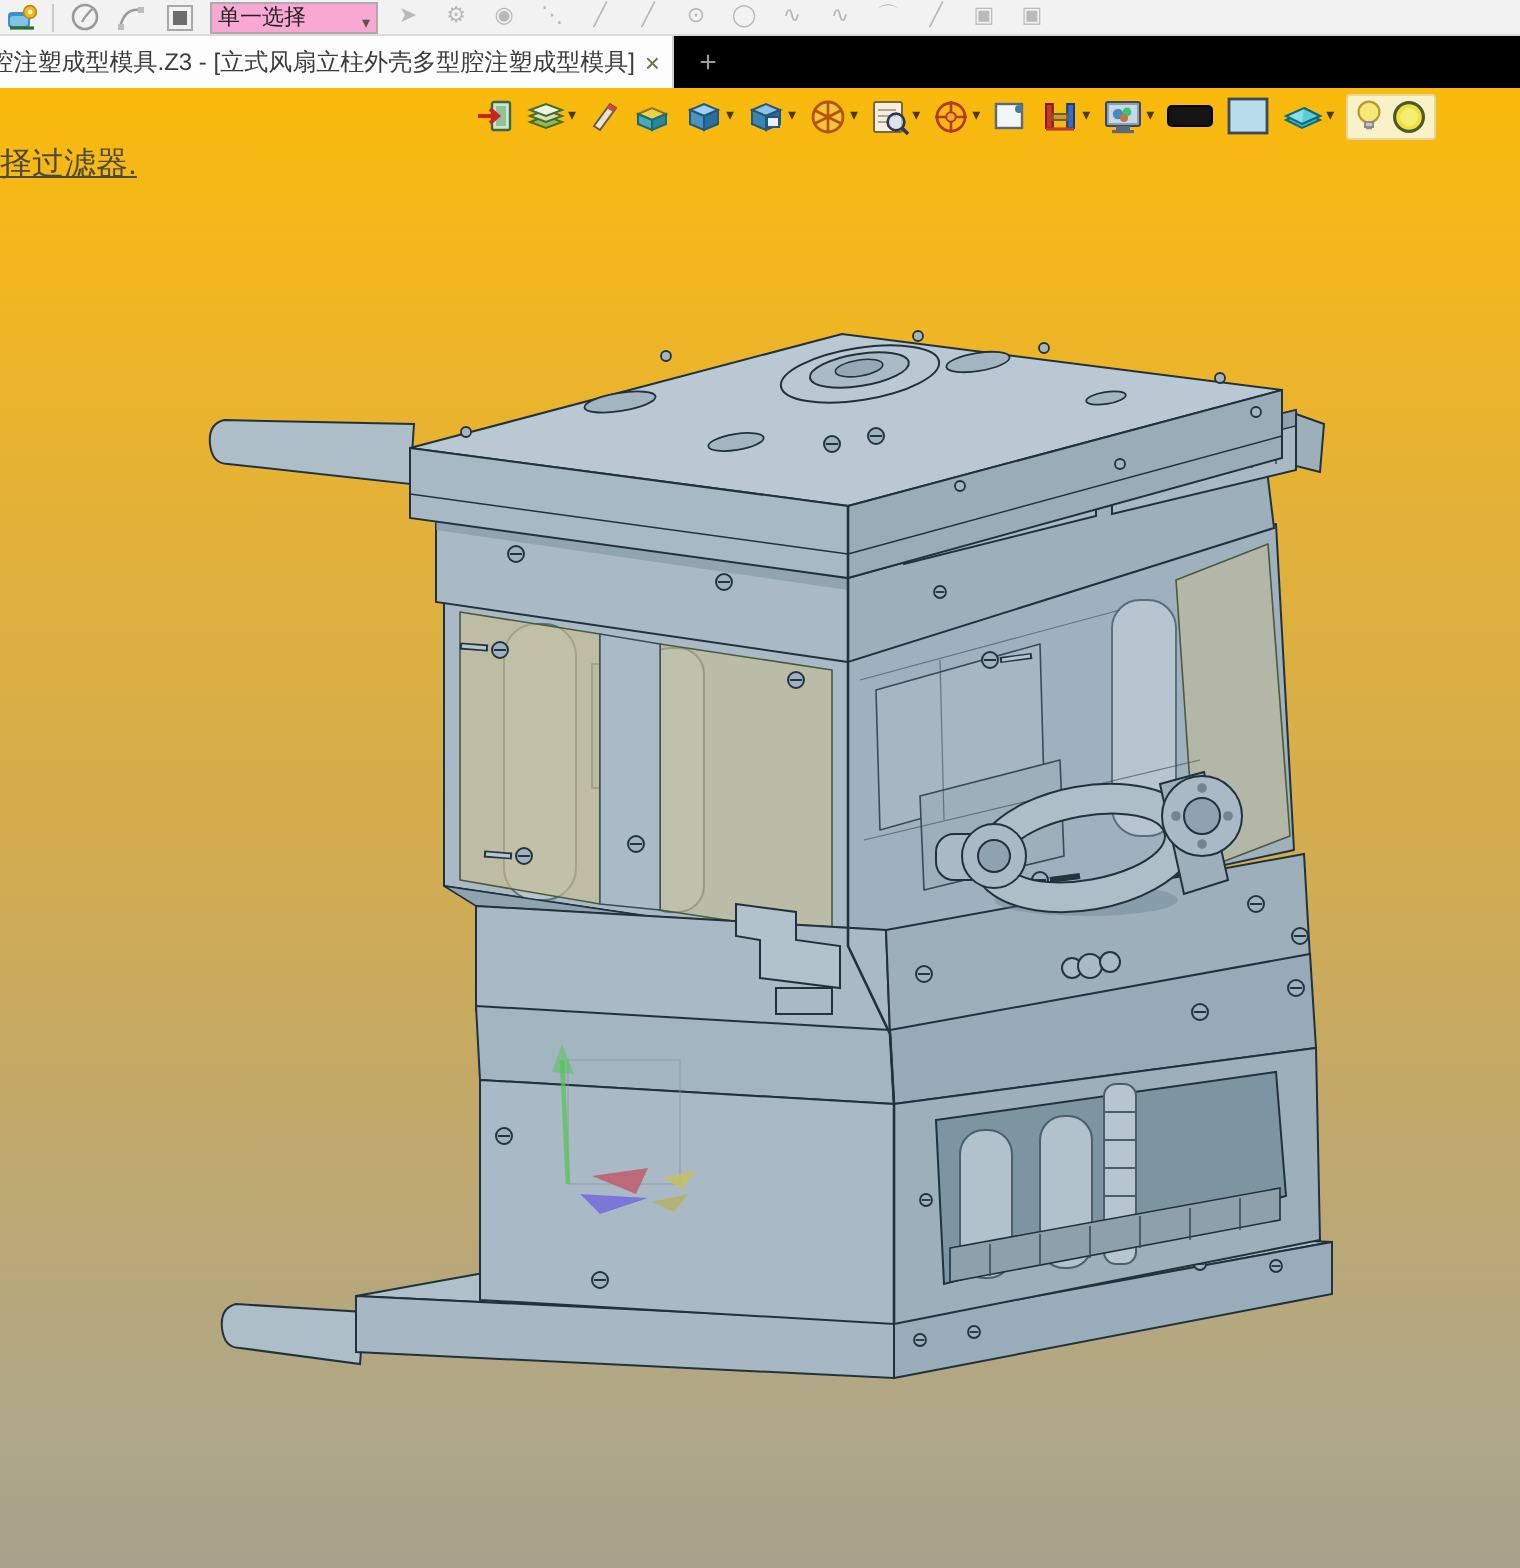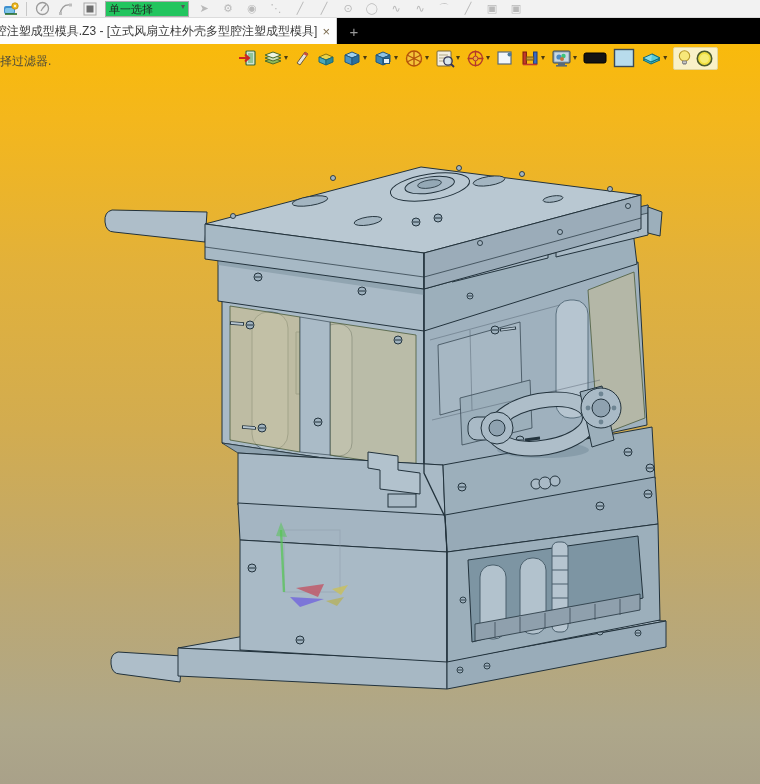--- a/index.html
+++ b/index.html
@@ -6,22 +6,22 @@
   html,body { width:760px; height:784px; overflow:hidden;
     font-family:"Liberation Sans","DejaVu Sans",sans-serif; }
   .app { width:760px; height:784px; display:flex; flex-direction:column; background:#f2f2f2; }
 
   
   .toolbar-top { height:18px; background:#f2f2f2; border-bottom:1px solid #dcdcdc;
     display:flex; align-items:center; gap:6px; padding:0 2px; flex:0 0 18px; }
   .tb-sep { width:1px; height:14px; background:#c8c8c8; }
   .tb-icon { width:18px; height:16px; display:flex; align-items:center; justify-content:center; }
   .tb-glyph { font-size:11px; color:#b9b9b9; line-height:1; }
-  .combo { width:84px; height:16px; background:#22c55e; border:1px solid #ababab;
-    display:flex; align-items:flex-start; justify-content:space-between; padding:0 3px; }
+  .combo { width:84px; height:16px; background:#f9a8d4; border:1px solid #ababab;
+    display:flex; align-items:flex-end; justify-content:space-between; padding:0 3px; }
   .combo .val { font-size:11px; color:#222; white-space:nowrap; }
   .combo .caret { font-size:8px; color:#555; }
 
   
   .tabbar { height:26px; background:#000000; display:flex; align-items:stretch; flex:0 0 26px; }
   .tab { width:337px; background:#fdfdfd; border-right:1px solid #cfcfcf;
     display:flex; align-items:center; justify-content:flex-end; overflow:hidden;
     padding:0 6px; gap:5px; }
   .tab .title { font-size:12px; color:#3c3c3c; white-space:nowrap; flex:0 0 auto; }
   .tab .close { font-size:13px; color:#7a6a4e; cursor:default; flex:0 0 auto; }
@@ -36,21 +36,21 @@
 
   
   .toolbar-view { position:absolute; left:238px; top:2px; height:24px;
     display:flex; align-items:center; gap:6px; }
   .vt-item { display:flex; align-items:center; gap:1px; }
   .vt-item svg { display:block; }
   .vt-caret { font-size:8px; color:#4a3a10; line-height:1; }
   .vt-highlight { display:flex; align-items:center; gap:3px; background:#f9f1c8;
     border:1px solid #e3d79c; padding:1px 3px; border-radius:2px; }
 
-  .hint { position:absolute; left:0; top:9px; font-size:12px; color:#4c4a3a; }
+  .hint { position:absolute; left:0; top:28px; font-size:16px; color:#4c4a3a;text-decoration:underline; }
 </style>
 </head>
 <body>
 
 <div class="app">
 
   <div class="toolbar-top">
     <span class="tb-icon">
       <svg width="16" height="14" viewBox="0 0 16 14">
         <rect x="1" y="4" width="11" height="8" rx="2" fill="#3f8fcf"></rect>

